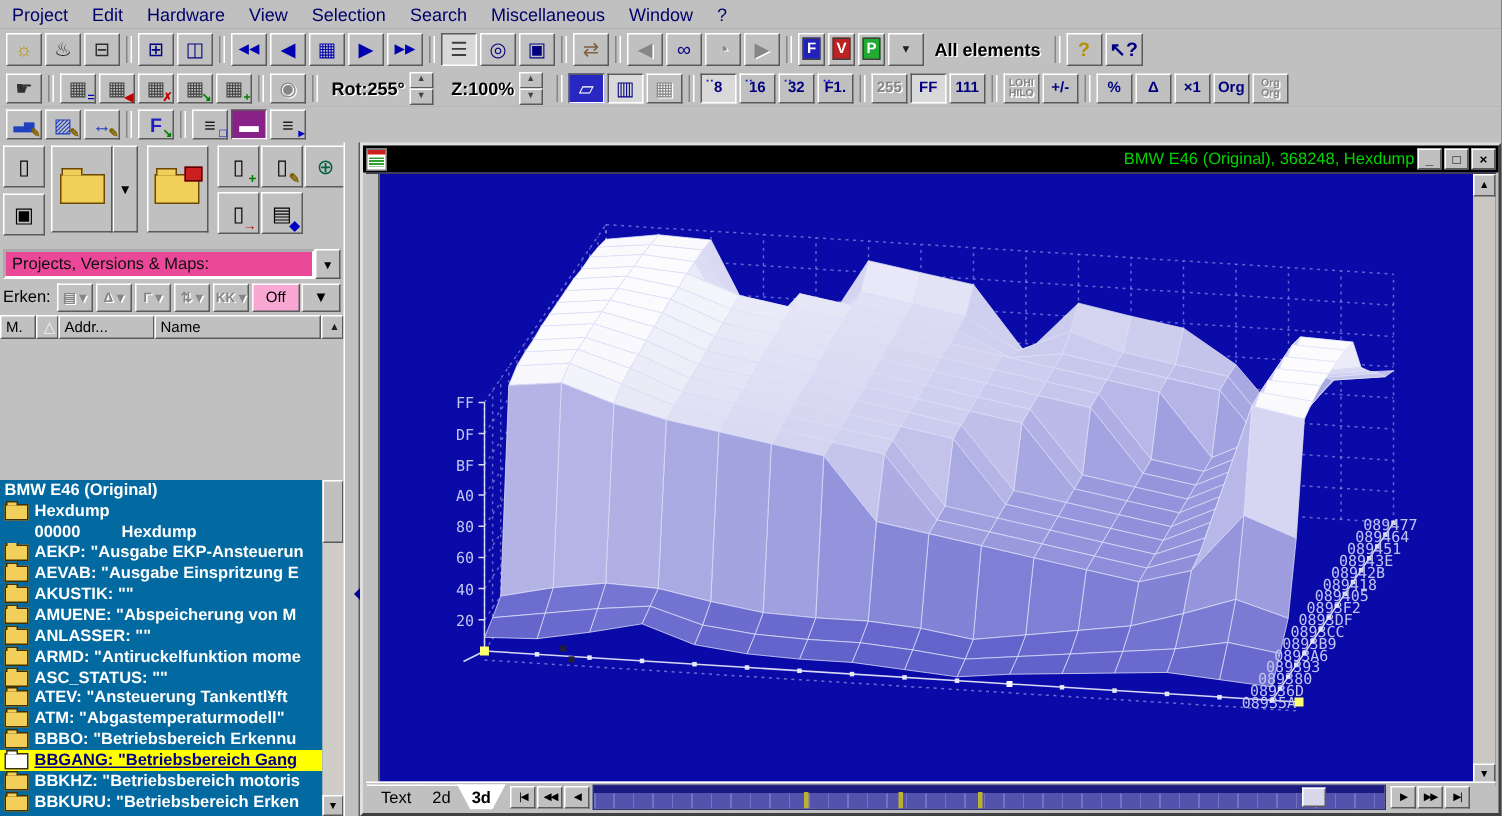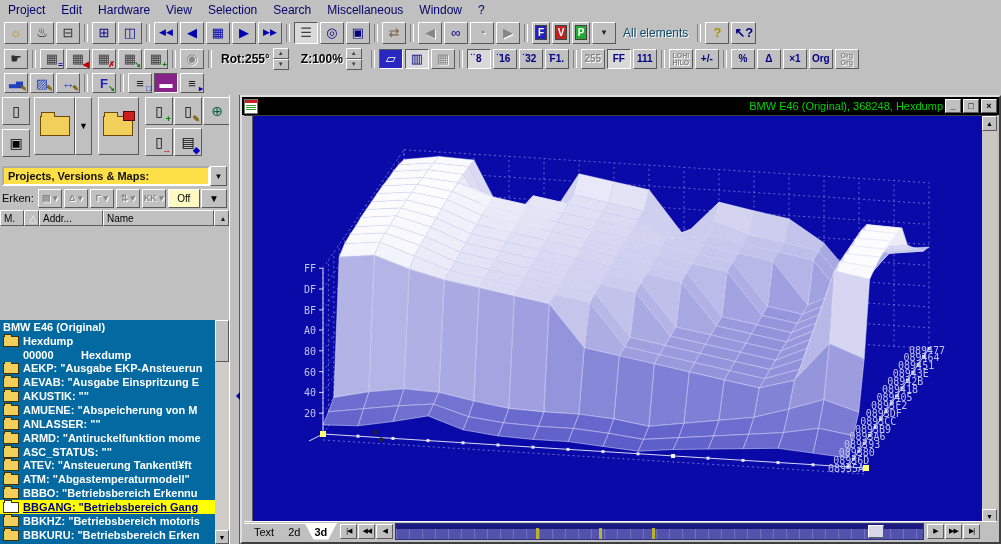--- a/index.html
+++ b/index.html
@@ -20,51 +20,51 @@
   .tbtn.pressed{border-color:#5a5a5a #ffffff #ffffff #5a5a5a;background:#d9d9d9;}
   .tbtn.disabled .g,.tbtn.disabled .lab{color:#868686;text-shadow:1px 1px 0 #fff;}
   .tbtn .g{font-size:13px;line-height:1;}
   .tbtn .mark{position:absolute;right:0px;bottom:-1px;font-size:8px;font-weight:bold;line-height:1;}
   .tbtn .lab{font-weight:bold;font-size:10px;color:#000080;line-height:1;white-space:pre;text-align:center;}
   .tbtn .lab.tiny{font-size:7px;}
   .tbtn.letter{width:18px;min-width:18px;}
   .tbtn.letter .sq{width:13px;height:13px;display:flex;align-items:center;justify-content:center;
         color:#fff;font-weight:bold;font-size:10px;border:1px solid #404040;}
   .sep{width:2px;height:18px;margin:0 3px;border-left:1px solid #868686;border-right:1px solid #ffffff;}
-  .bar-label{color:#0c4a6e;text-shadow:1px 1px 0 #fff;font-size:12px;margin:0 6px;}
+  .bar-label{color:#000000;text-shadow:1px 1px 0 #fff;font-size:12px;margin:0 6px;font-weight:bold;}
   .spin-group{display:flex;align-items:center;margin:0 6px;}
   .spin-text{color:#000000;text-shadow:1px 1px 0 #fff;font-weight:bold;font-size:12px;}
   .spin-btns{display:flex;flex-direction:column;margin-left:3px;}
   .spin-btns div{width:14px;height:9px;font-size:6px;display:flex;align-items:center;justify-content:center;
         background:#c0c0c0;border:1px solid;border-color:#fff #5a5a5a #5a5a5a #fff;color:#404040;}
   
   .leftpanel{position:absolute;left:0;top:95px;width:229px;height:449px;background:#c0c0c0;}
   .panel-tools{position:relative;height:68px;display:flex;align-items:flex-start;padding:2px 0 0 2px;box-sizing:border-box;}
   .stackcol{display:flex;flex-direction:column;margin-right:4px;}
   .sbtn{width:26px;height:26px;margin-bottom:4px;display:flex;align-items:center;justify-content:center;position:relative;
         background:#c0c0c0;border:1px solid;border-color:#fff #5a5a5a #5a5a5a #fff;font-size:14px;}
   .bigbtn{width:46px;height:56px;display:flex;align-items:center;justify-content:center;position:relative;
         background:#c0c0c0;border:1px solid;border-color:#fff #5a5a5a #5a5a5a #fff;margin-right:0px;}
   .dropnarrow{width:17px;height:56px;display:flex;align-items:center;justify-content:center;
         background:#c0c0c0;border:1px solid;border-color:#fff #5a5a5a #5a5a5a #fff;margin-right:6px;font-size:9px;}
   .folder{position:relative;width:28px;height:18px;background:#f2cf5a;border:1px solid #6b4a00;}
   .folder:before{content:"";position:absolute;left:0;top:-5px;width:12px;height:4px;background:#f2cf5a;border:1px solid #6b4a00;border-bottom:none;}
   .folder.red:after{content:"";position:absolute;right:-3px;top:-6px;width:10px;height:8px;background:#cc2020;border:1px solid #500;}
   .minigrid{display:grid;grid-template-columns:26px 26px 26px;grid-gap:3px;margin-left:6px;}
   .combo-row{display:flex;margin:3px 2px 2px 2px;}
-  .combo{flex:1;height:20px;background:#fde047;border:2px inset #fff;display:flex;align-items:center;
-        padding-left:4px;font-size:11px;color:#101010;box-sizing:border-box;font-weight:bold;}
+  .combo{flex:1;height:20px;background:#ec4899;border:2px inset #fff;display:flex;align-items:center;
+        padding-left:4px;font-size:11px;color:#101010;box-sizing:border-box;}
   .combo-arrow{width:17px;height:20px;background:#c0c0c0;border:1px solid;border-color:#fff #5a5a5a #5a5a5a #fff;
         display:flex;align-items:center;justify-content:center;font-size:8px;box-sizing:border-box;}
   .filter-row{display:flex;align-items:center;height:20px;margin:0 2px 2px 2px;}
   .filter-label{margin-right:4px;font-size:11px;}
   .fbtn{width:22px;height:17px;margin-right:2px;display:flex;align-items:center;justify-content:center;
         background:#c0c0c0;border:1px solid;border-color:#fff #5a5a5a #5a5a5a #fff;
         color:#868686;text-shadow:1px 1px 0 #fff;font-size:9px;font-weight:bold;}
-  .offbtn{width:30px;height:17px;display:flex;align-items:center;justify-content:center;background:#fef9c3;
+  .offbtn{width:30px;height:17px;display:flex;align-items:center;justify-content:center;background:#f9a8d4;
         border:1px solid;border-color:#fff #5a5a5a #5a5a5a #fff;font-size:10px;}
   .bigdrop{margin-left:auto;width:24px;height:17px;display:flex;align-items:center;justify-content:center;background:#c0c0c0;
         border:1px solid;border-color:#fff #5a5a5a #5a5a5a #fff;font-size:10px;}
   .hdr-row{display:flex;height:16px;margin:0;}
   .hcell{background:#c0c0c0;border:1px solid;border-color:#fff #5a5a5a #5a5a5a #fff;display:flex;align-items:center;
         padding-left:3px;font-size:10px;box-sizing:border-box;}
   .hc-m{width:24px;} .hc-s{width:15px;justify-content:center;color:#f0f0f0;} .hc-a{width:64px;} .hc-n{flex:1;}
   .hc-up{width:15px;justify-content:center;font-size:7px;color:#202020;}
   .tree{position:absolute;left:0;top:225px;right:14px;bottom:0;background:#0369a1;overflow:hidden;}
   .trow{display:flex;align-items:center;height:13.85px;color:#fff;font-weight:bold;font-size:11px;

